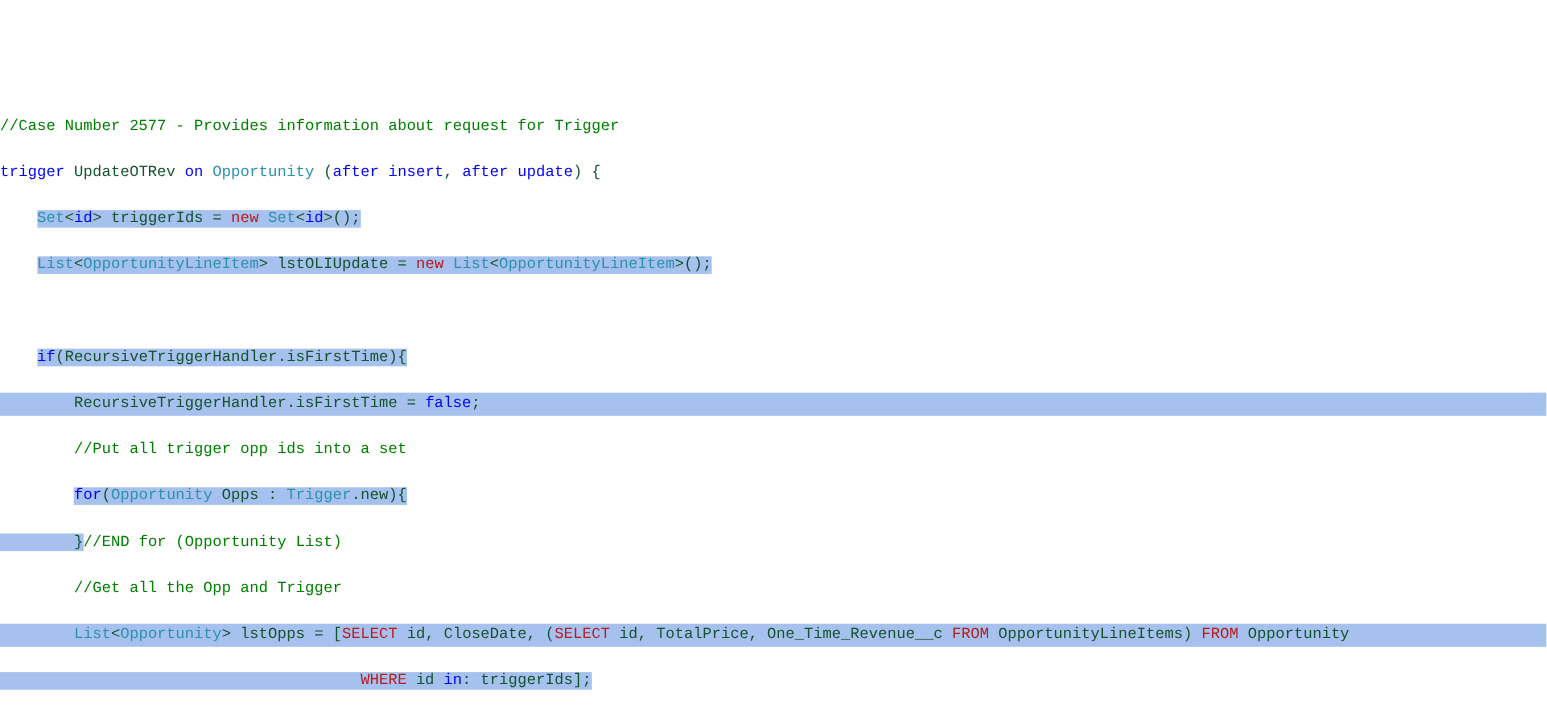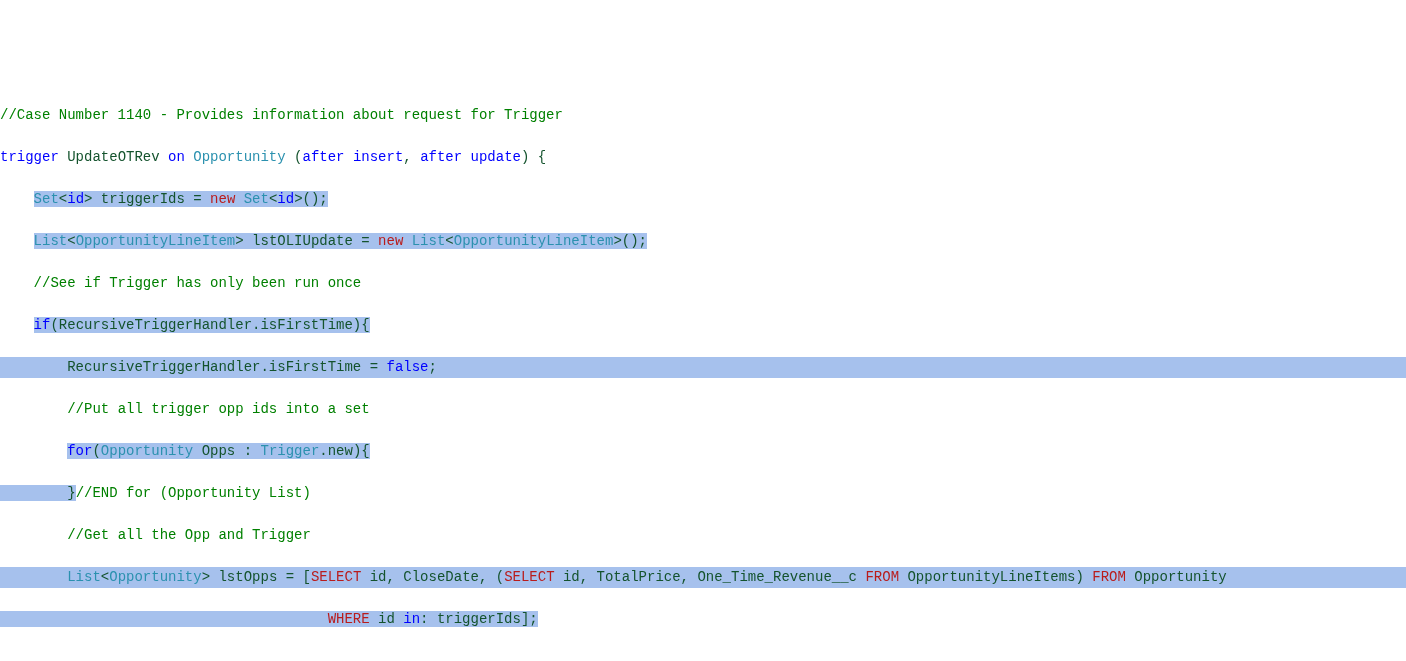--- a/index.html
+++ b/index.html
@@ -30,25 +30,25 @@
   .c-literal { color: #0000ff; }
   .c-soqlkw { color: #b91c1c; }
   .c-new { color: #b91c1c; }
 </style>
 </head>
 <body>
 
 
 
 <div class="code">
-<span class="line"><span class="c-comment">//Case Number 1140 - Provides information about request for Trigger</span></span>
+<span class="line"><span class="c-comment">//Case Number 2577 - Provides information about request for Trigger</span></span>
 <span class="line"><span class="c-keyword">trigger </span><span class="c-text">UpdateOTRev</span><span class="c-keyword"> on </span><span class="c-type">Opportunity </span><span class="c-text">(</span><span class="c-keyword">after insert</span><span class="c-text">, </span><span class="c-keyword">after update</span><span class="c-text">) {</span></span>
 <span class="line"><span>    </span><span class="hl-blue"><span class="c-type">Set</span><span class="c-text">&lt;</span><span class="c-keyword">id</span><span class="c-text">&gt; </span><span class="c-text">triggerIds = </span><span class="c-new">new </span><span class="c-type">Set</span><span class="c-text">&lt;</span><span class="c-keyword">id</span><span class="c-text">&gt;();</span></span></span>
 <span class="line"><span>    </span><span class="hl-blue"><span class="c-type">List</span><span class="c-text">&lt;</span><span class="c-type">OpportunityLineItem</span><span class="c-text">&gt; </span><span class="c-text">lstOLIUpdate = </span><span class="c-new">new </span><span class="c-type">List</span><span class="c-text">&lt;</span><span class="c-type">OpportunityLineItem</span><span class="c-text">&gt;();</span></span></span>
-<span class="line"><span>    </span><span class="c-comment">//See if Trigger has only been run once</span></span>
+<span class="line"><span>    </span></span>
 <span class="line"><span>    </span><span class="hl-blue"><span class="c-keyword">if</span><span class="c-text">(RecursiveTriggerHandler.isFirstTime){</span></span></span>
 <span class="line hl-blue"><span>        </span><span class="c-text">RecursiveTriggerHandler.isFirstTime = </span><span class="c-literal">false</span><span class="c-text">;</span></span>
 <span class="line"><span>        </span><span class="c-comment">//Put all trigger opp ids into a set</span></span>
 <span class="line"><span>        </span><span class="hl-blue"><span class="c-keyword">for</span><span class="c-text">(</span><span class="c-type">Opportunity</span><span class="c-text"> Opps : </span><span class="c-type">Trigger</span><span class="c-text">.new){</span></span></span>
 <span class="line"><span class="hl-blue"><span class="c-text">        }</span></span><span class="c-comment">//END for (Opportunity List)</span></span>
 <span class="line"><span>        </span><span class="c-comment">//Get all the Opp and Trigger</span></span>
 <span class="line hl-blue"><span>        </span><span class="c-type">List</span><span class="c-text">&lt;</span><span class="c-type">Opportunity</span><span class="c-text">&gt; </span><span class="c-text">lstOpps = [</span><span class="c-soqlkw">SELECT</span><span class="c-text"> id, CloseDate, (</span><span class="c-soqlkw">SELECT</span><span class="c-text"> id, TotalPrice, One_Time_Revenue__c </span><span class="c-soqlkw">FROM</span><span class="c-text"> OpportunityLineItems) </span><span class="c-soqlkw">FROM</span><span class="c-text"> Opportunity </span></span>
 <span class="line"><span class="hl-blue"><span>                                       </span><span class="c-soqlkw">WHERE</span><span class="c-text"> id </span><span class="c-keyword">in</span><span class="c-text">: triggerIds];</span></span></span>
 
 

